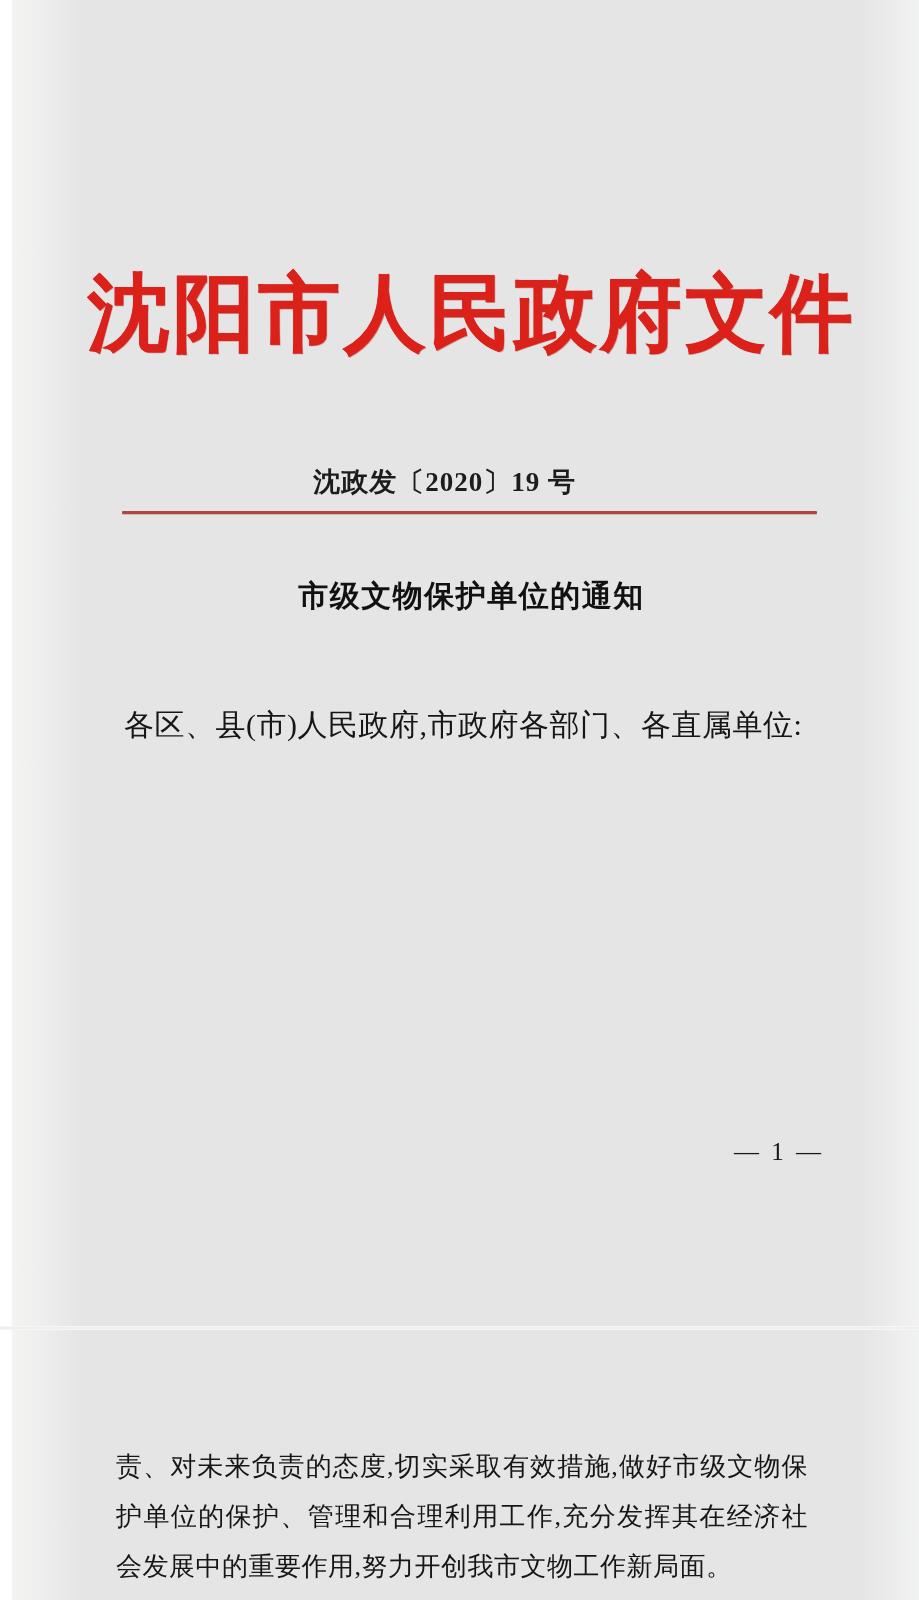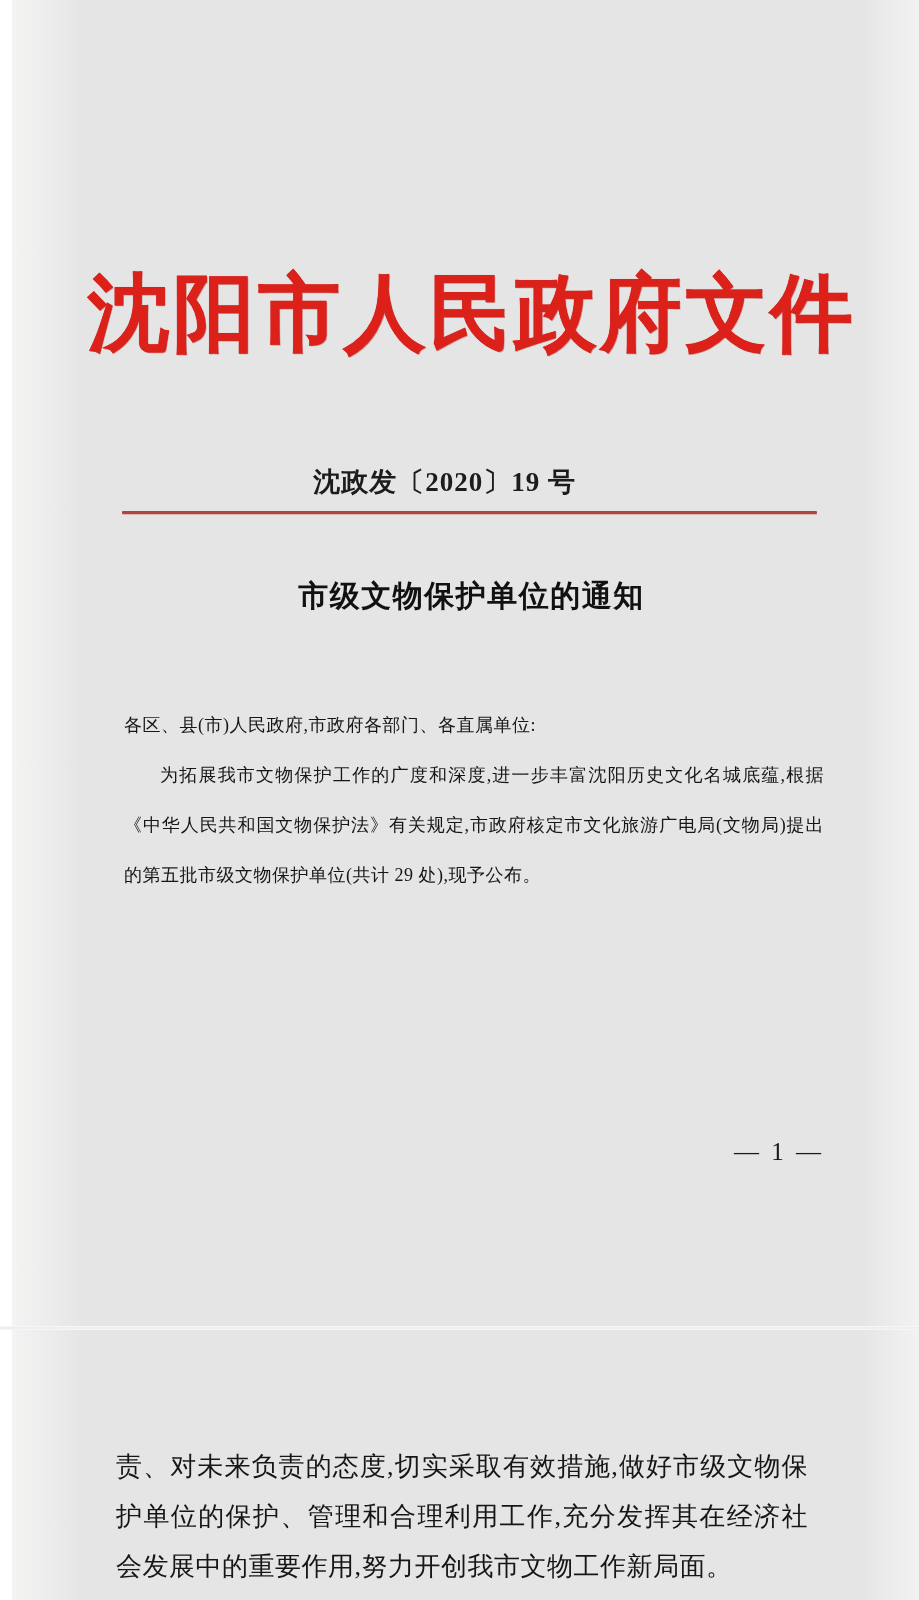--- a/index.html
+++ b/index.html
@@ -115,21 +115,21 @@
     letter-spacing: 1.5px;
     font-family: "Liberation Serif", "DejaVu Serif", serif;
   }
   .doc-title .tline { display: block; }
 
   
   .body-block {
     position: absolute;
     left: 112px;
     width: 700px;
-    font-size: 18px;
+    font-size: 30px;
     line-height: 50px;
     color: #161616;
     letter-spacing: 0.5px;
     text-align: justify;
     text-justify: inter-ideograph;
     font-family: "Liberation Serif", "DejaVu Serif", serif;
   }
   .p1-salutation { top: 700px; }
   .p1-para1 { top: 750px; }
   .p1-para2 { top: 944px; }
@@ -185,23 +185,20 @@
   <div class="red-rule"></div>
 
   <div class="doc-title">
     <span class="tline">市级文物保护单位的通知</span>
   </div>
 
   <div class="body-block p1-salutation">
     <p>各区、县(市)人民政府,市政府各部门、各直属单位:</p>
   </div>
 
-  <div class="body-block p1-para1">
-    <p class="indent">为拓展我市文物保护工作的广度和深度,进一步丰富沈阳历史文化名城底蕴,根据《中华人民共和国文物保护法》有关规定,市政府核定市文化旅游广电局(文物局)提出的第五批市级文物保护单位(共计 29 处),现予公布。</p>
-  </div>
 
 
   <div class="page-number">— 1 —</div>
 </div>
 
 <div class="page-divider"></div>
 
 <div class="sheet sheet-2">
   <div class="scan-tint"></div>
 </div>

